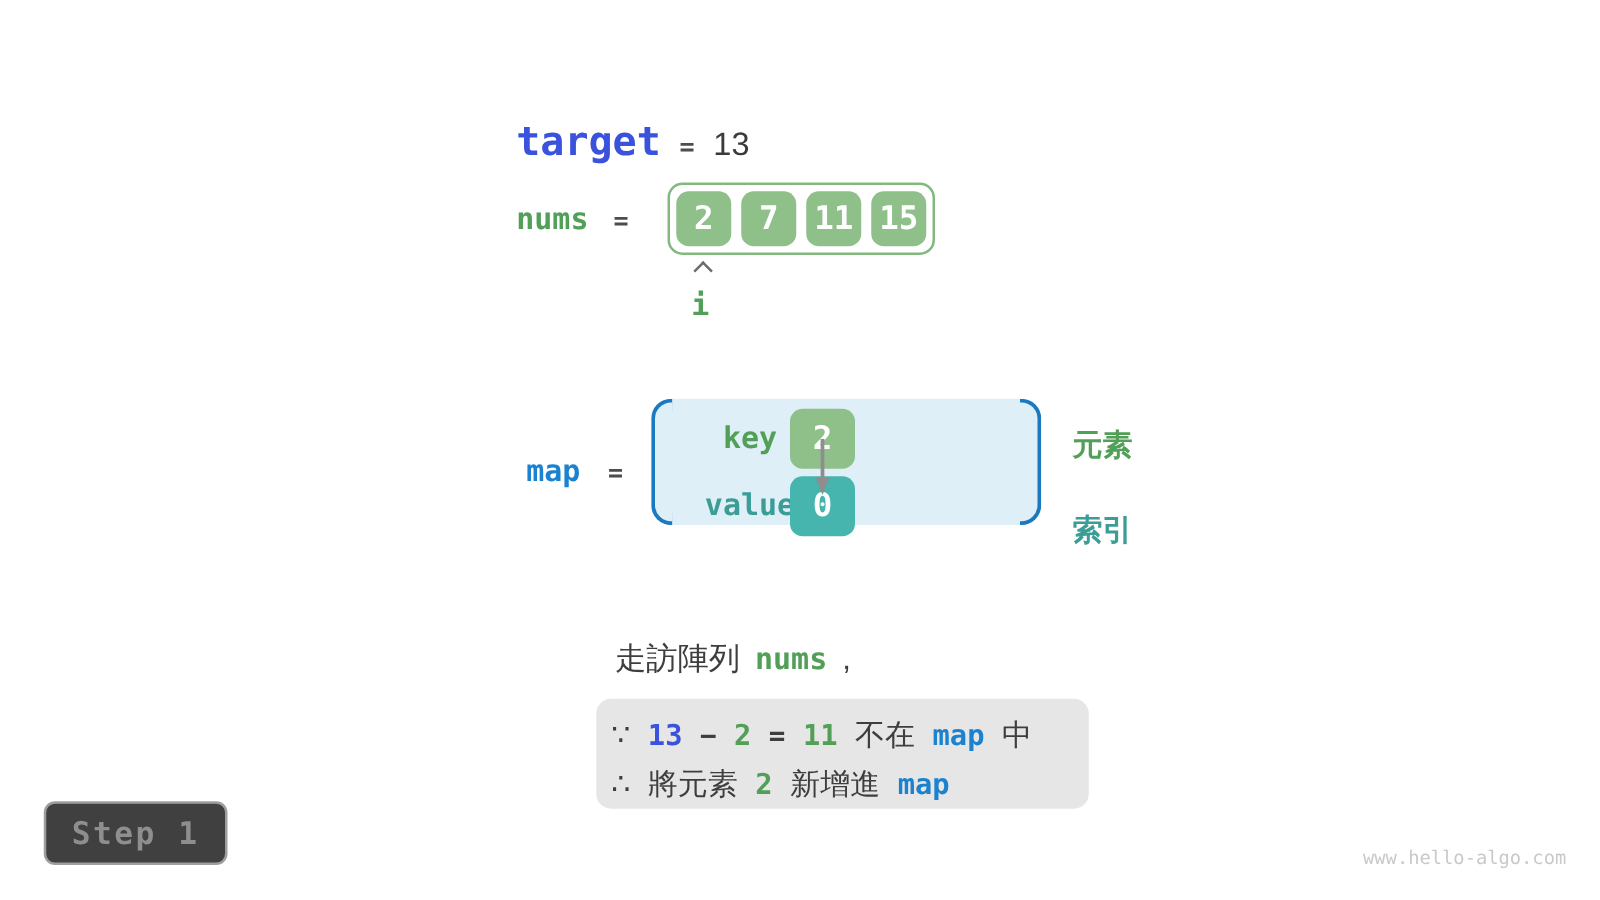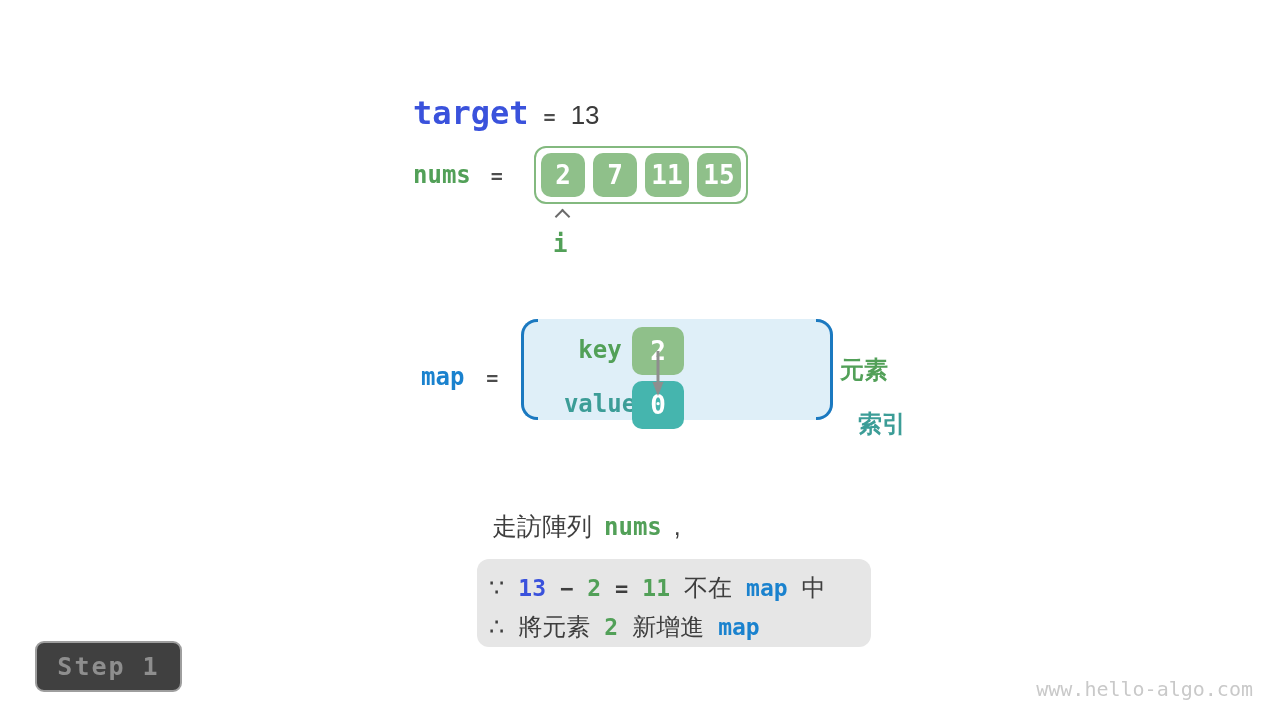--- a/index.html
+++ b/index.html
@@ -56,40 +56,40 @@
   .map-field{position:absolute;left:20px;width:118px;text-align:center;font-size:24px;}
   .key-label{top:17px;color:var(--green-text);}
   .value-label{top:71px;color:var(--teal-text);}
   .kv-cell{position:absolute;left:111px;width:52px;height:48px;border-radius:10px;
     color:#fff;font-size:26px;display:flex;align-items:center;justify-content:center;}
   .key-cell{top:8px;background:var(--green-fill);}
   .value-cell{top:62px;background:var(--teal-fill);}
   .kv-arrow{position:absolute;left:131px;top:32px;z-index:2;}
 
   .legend{font-size:24px;font-weight:bold;}
-  .legend-element{left:840px;top:340px;color:var(--green-text);margin-top:14px;}
+  .legend-element{left:858px;top:340px;color:var(--green-text);}
   .legend-index{left:858px;top:408px;color:var(--teal-text);}
 
   
   .caption{left:492px;top:510px;gap:12px;font-size:25px;justify-content:space-between;}
   .caption .code{font-size:24px;color:var(--green-text);}
   .note-box{left:477px;top:559px;width:394px;height:88px;background:var(--note-bg);
     border-radius:12px;padding:13px 10px 0 12px;display:flex;flex-direction:column;gap:7px;}
   .note-line{display:flex;align-items:baseline;gap:14px;font-size:24px;}
   .tok-blue{font-size:23px;color:var(--royal-blue);}
   .tok-green{font-size:23px;color:var(--green-text);}
   .tok-azure{font-size:23px;color:var(--azure);}
   .tok-op{font-size:22px;color:var(--dark);}
 
   
   .step-badge{left:35px;top:641px;width:147px;height:51px;background:#404040;
     border:2px solid #9E9E9E;border-radius:9px;display:flex;align-items:center;justify-content:center;
     font-size:25px;letter-spacing:2px;color:var(--step-gray);}
   .watermark{right:27px;top:677px;font-family:"DejaVu Sans Mono",monospace;
-    font-size:20px;color:#C9C9C9;font-weight:normal;}
+    font-size:15px;color:#C9C9C9;font-weight:normal;}
 </style>
 </head>
 <body>
 
 <div class="abs row target-row">
   <span class="mono kw-target">target</span>
   <span class="eq">=</span>
   <span class="target-value">13</span>
 </div>
 

